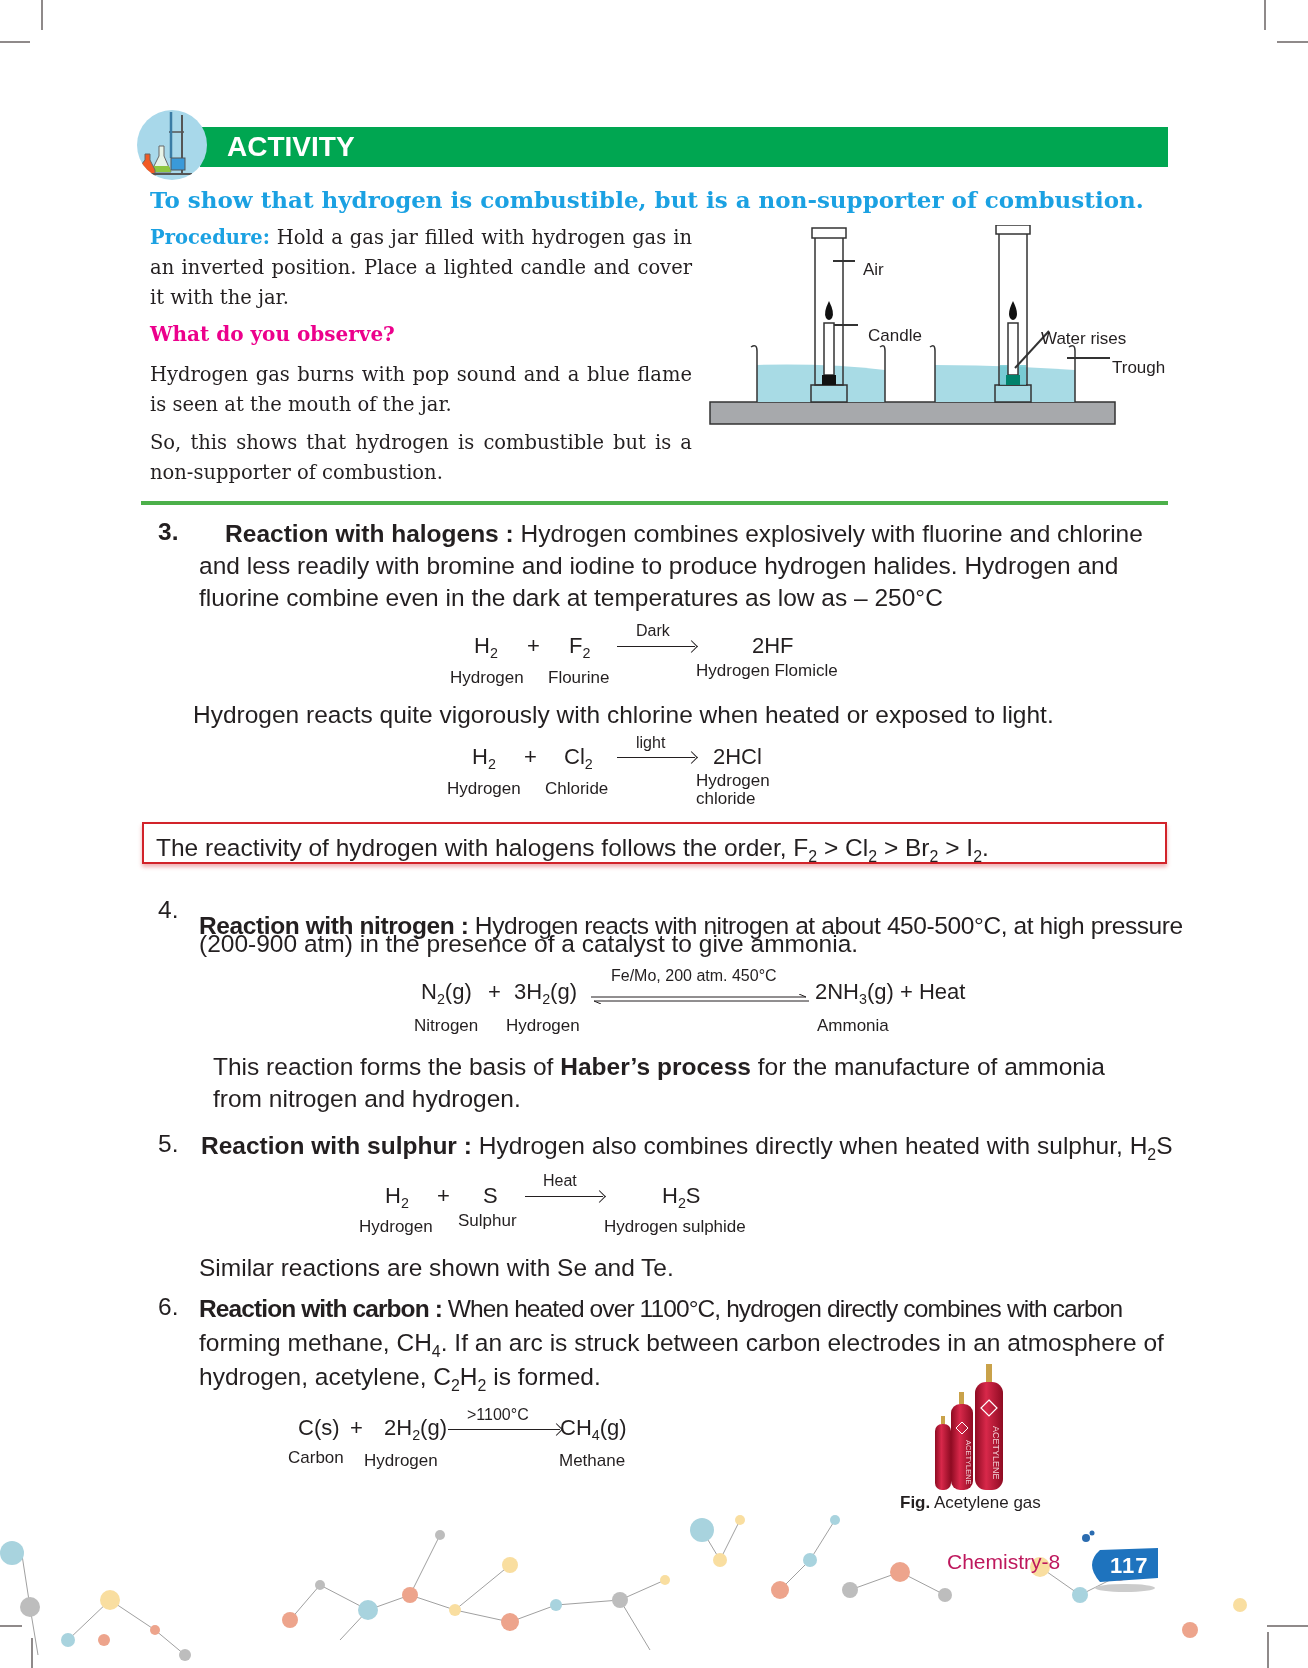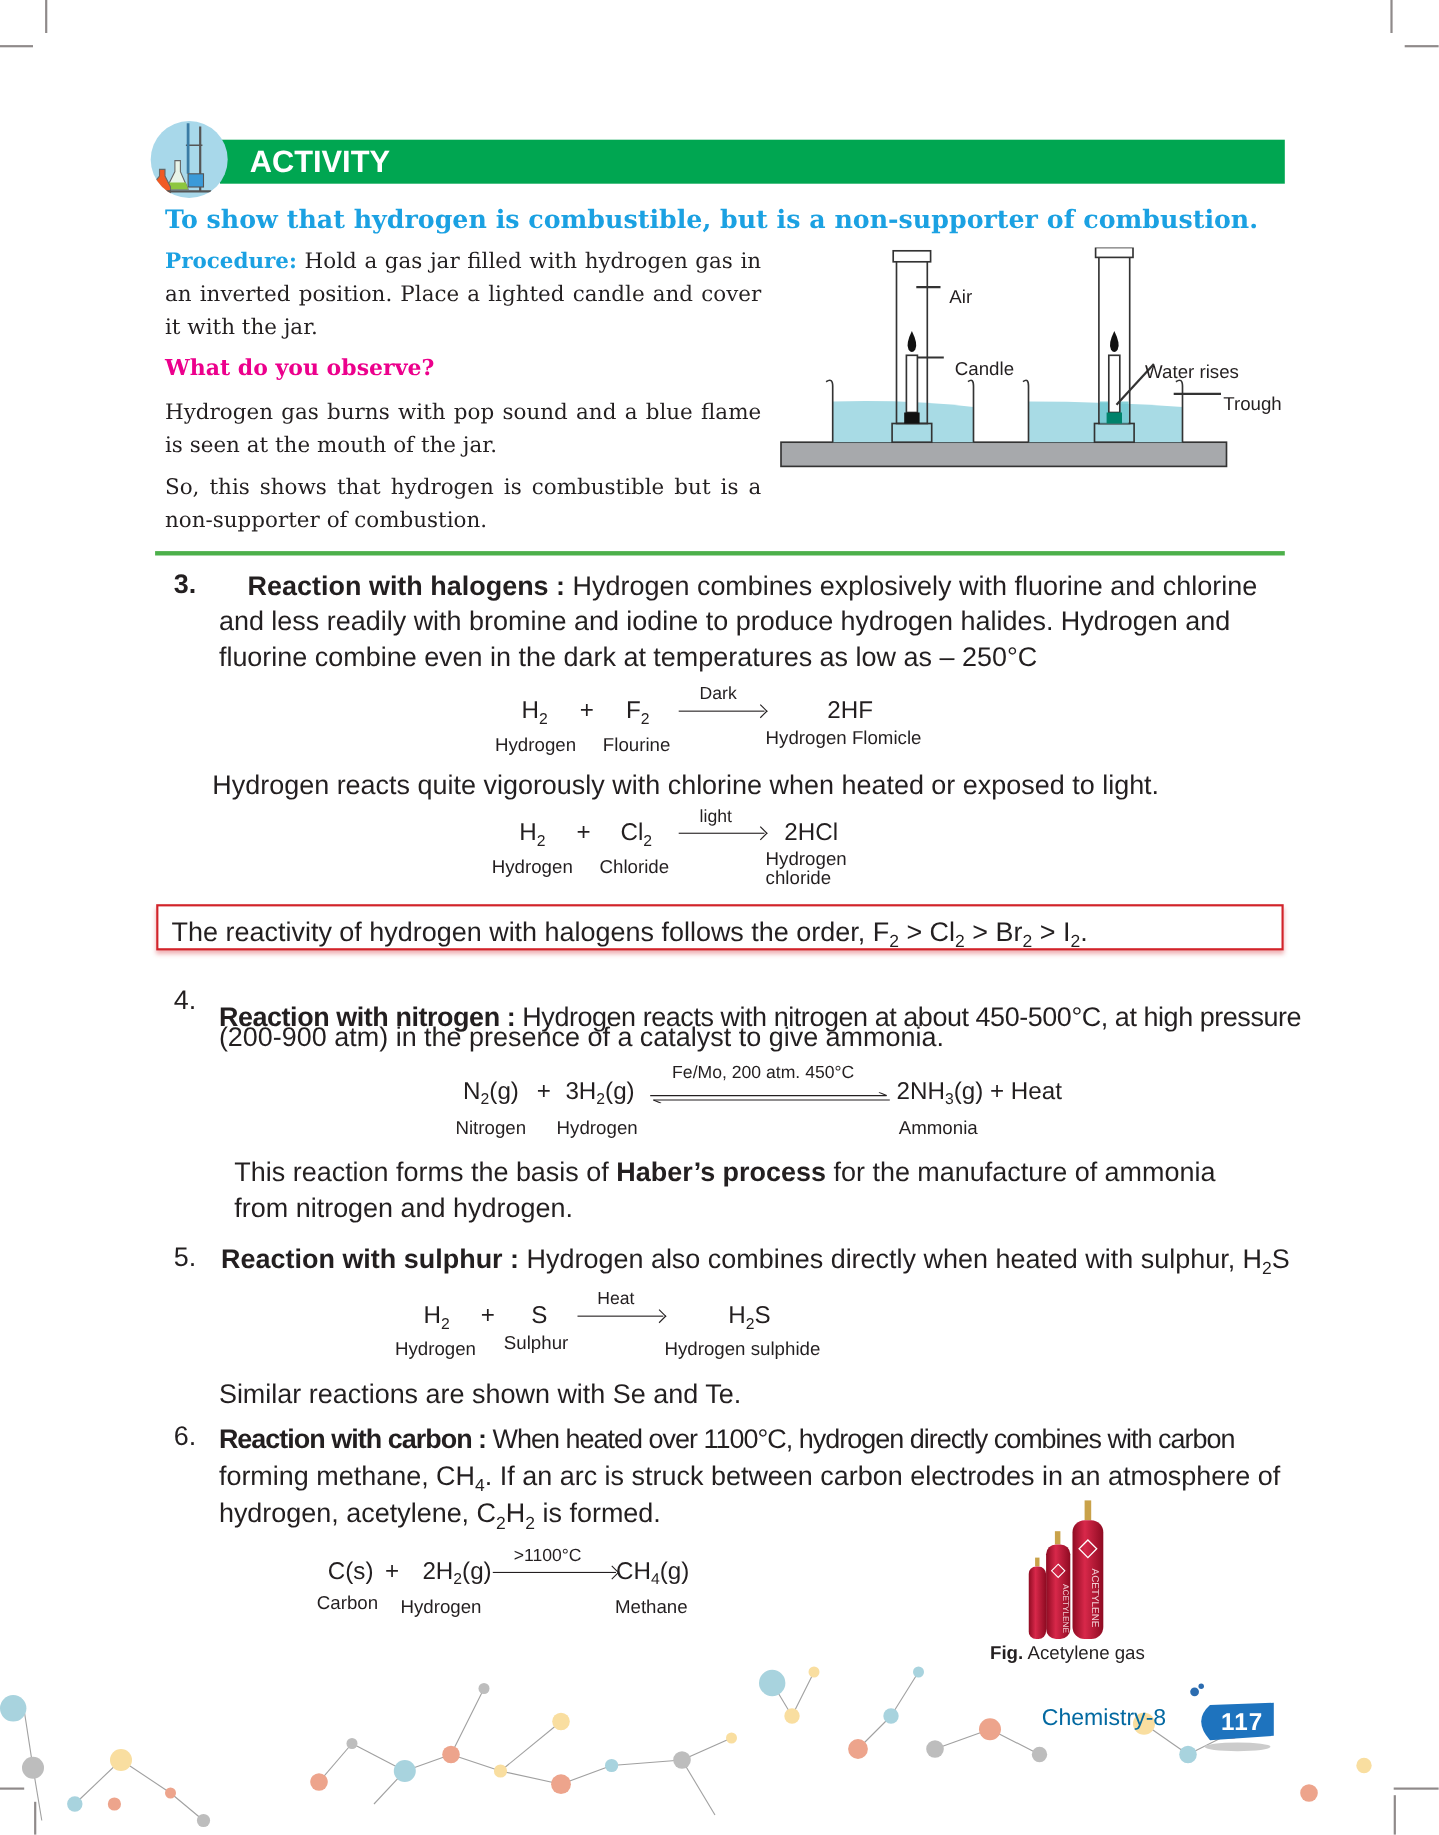--- a/index.html
+++ b/index.html
@@ -36,21 +36,21 @@
 
   .red-box { position: absolute; left: 142px; top: 822px; width: 1025px; height: 42px; border: 2px solid #d2232a; box-shadow: 0 3px 4px rgba(210,35,42,0.35); }
   .red-box span.t { position: absolute; left: 12px; top: 10px; font-size: 24.5px; color: #231f20; white-space: nowrap; }
 
   .eq-double { position: absolute; }
 
   .cyl-fig { position: absolute; left: 935px; top: 1360px; width: 120px; height: 130px; }
   .fig-caption { position: absolute; left: 900px; top: 1493px; font-size: 17px; color: #231f20; }
 
   .footer-bg { position: absolute; left: 0; top: 1500px; width: 1308px; height: 168px; }
-  .subject { position: absolute; left: 947px; top: 1550px; font-size: 21px; color: #0369a1; text-align: right; }
+  .subject { position: absolute; left: 947px; top: 1550px; font-size: 21px; color: #be185d; text-align: right; }
   .page-badge { position: absolute; left: 1080px; top: 1530px; width: 80px; height: 70px; }
   .page-num { position: absolute; left: 1110px; top: 1553px; font-size: 22px; color: #ffffff; font-weight: bold; letter-spacing: 1px; }
 </style>
 </head>
 <body>
 
 <div class="crop" style="left:41px;top:0;width:2px;height:30px;"></div>
 <div class="crop" style="left:0;top:41px;width:30px;height:2px;"></div>
 <div class="crop" style="left:1264px;top:0;width:2px;height:30px;"></div>
 <div class="crop" style="left:1277px;top:41px;width:31px;height:2px;"></div>

